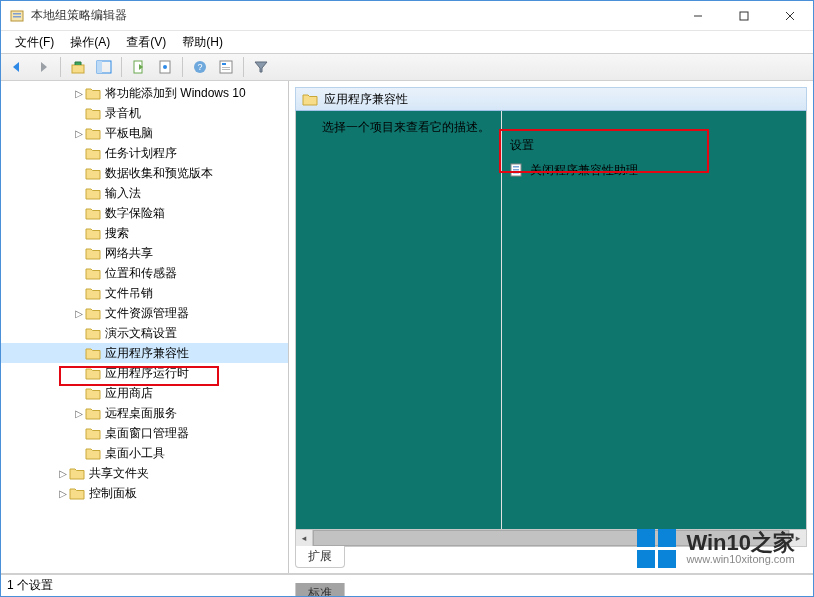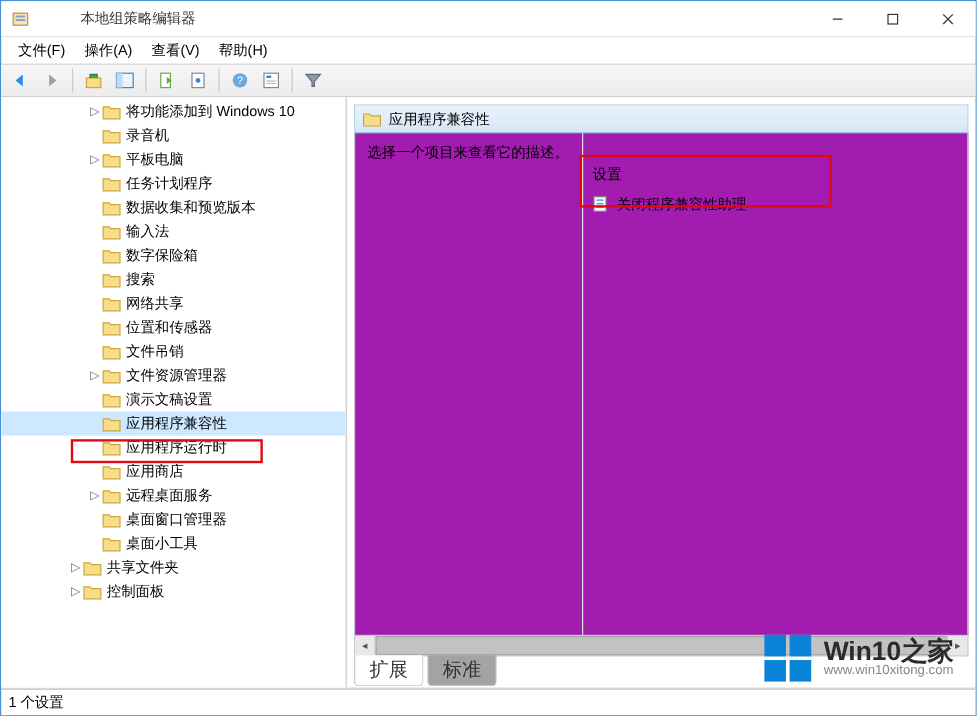--- a/index.html
+++ b/index.html
@@ -10,21 +10,21 @@
     border:1px solid #4a90d9;
     background:#fff;
     position:relative;
     display:flex; flex-direction:column;
     overflow:hidden;
   }
   
   .titlebar {
     height:30px; display:flex; align-items:center;
     background:#fff; border-bottom:1px solid #e5e5e5;
-    padding-left:8px; font-size:12px; color:#333;gap:36px;
+    padding-left:8px; font-size:12px; color:#333;
   }
   .titlebar .app-icon { width:16px; height:16px; margin-right:6px;}
   .titlebar .title { flex:1; }
   .win-controls { display:flex; height:100%; }
   .win-btn { width:46px; display:flex; align-items:center; justify-content:center; color:#555; font-size:12px;}
   .win-btn svg { width:10px; height:10px; stroke:#333; stroke-width:1; fill:none;}
   
   .menubar { height:22px; display:flex; align-items:center; padding:0 6px; font-size:12px; color:#000; }
   .menubar .menu { padding:0 8px; line-height:22px;}
   
@@ -66,41 +66,41 @@
   .right-header{
     height:24px; margin:6px 6px 0 6px;
     background:linear-gradient(#e9f2fb,#d7e7f7);
     border:1px solid #b9d2ec; border-bottom:1px solid #9fc2e6;
     display:flex; align-items:center; gap:6px; padding:0 6px;
     font-size:12px; color:#000;
   }
   .right-header .folder-icon{width:16px;height:14px;}
   .right-content{
     flex:1; margin:0 6px 0 6px; border:1px solid #c9c9c9; border-top:none;
-    display:flex; min-height:0; position:relative; background:#a21caf;
+    display:flex; min-height:0; position:relative; background:#0f766e;padding-left:16px;
   }
   .right-col-left{ width:190px; padding:8px 10px; font-size:12px; border-right:1px solid #e2e2e2;}
   .right-col-right{ flex:1; padding:6px 8px; font-size:12px; position:relative;}
   .settings-hdr{ color:#000; margin-bottom:6px;margin-top:20px;}
   .setting-row{ display:flex; align-items:center; gap:6px; height:20px;}
   .setting-row .cfg-icon{width:14px;height:14px;flex:none;}
   .highlight-box2{ position:absolute; border:2px solid #e30613; pointer-events:none;}
   .right-hscroll{
     height:17px; margin:0 6px 0 6px;
     border:1px solid #c9c9c9; border-top:none;
     background:#f0f0f0; position:relative;
   }
   .right-hscroll .thumb{ position:absolute; left:17px; right:17px; top:0; bottom:0; background:#c2c2c2; border:1px solid #a8a8a8;}
   .right-hscroll .arrow{ position:absolute; top:0; bottom:0; width:17px; background:#e8e8e8; display:flex;align-items:center;justify-content:center; font-size:9px; color:#555;}
   .right-hscroll .arrow.left{left:0; border-right:1px solid #c9c9c9;}
   .right-hscroll .arrow.right{right:0; border-left:1px solid #c9c9c9;}
   
   .view-tabs{
     height:22px; margin:0 6px 4px 6px; display:flex; align-items:flex-start;
-    font-size:16px; gap:4px;
+    font-size:12px; gap:15px;flex-direction:column;
   }
   .tab{
     padding:2px 12px 2px 12px; border:1px solid #c9c9c9; border-top:none;
     background:#a3a3a3; color:#333; position:relative; top:-1px;
     border-bottom-left-radius:4px; border-bottom-right-radius:4px;
     margin-right:-1px;
   }
   .tab.active{ background:#fff;}
   
   .statusbar{

